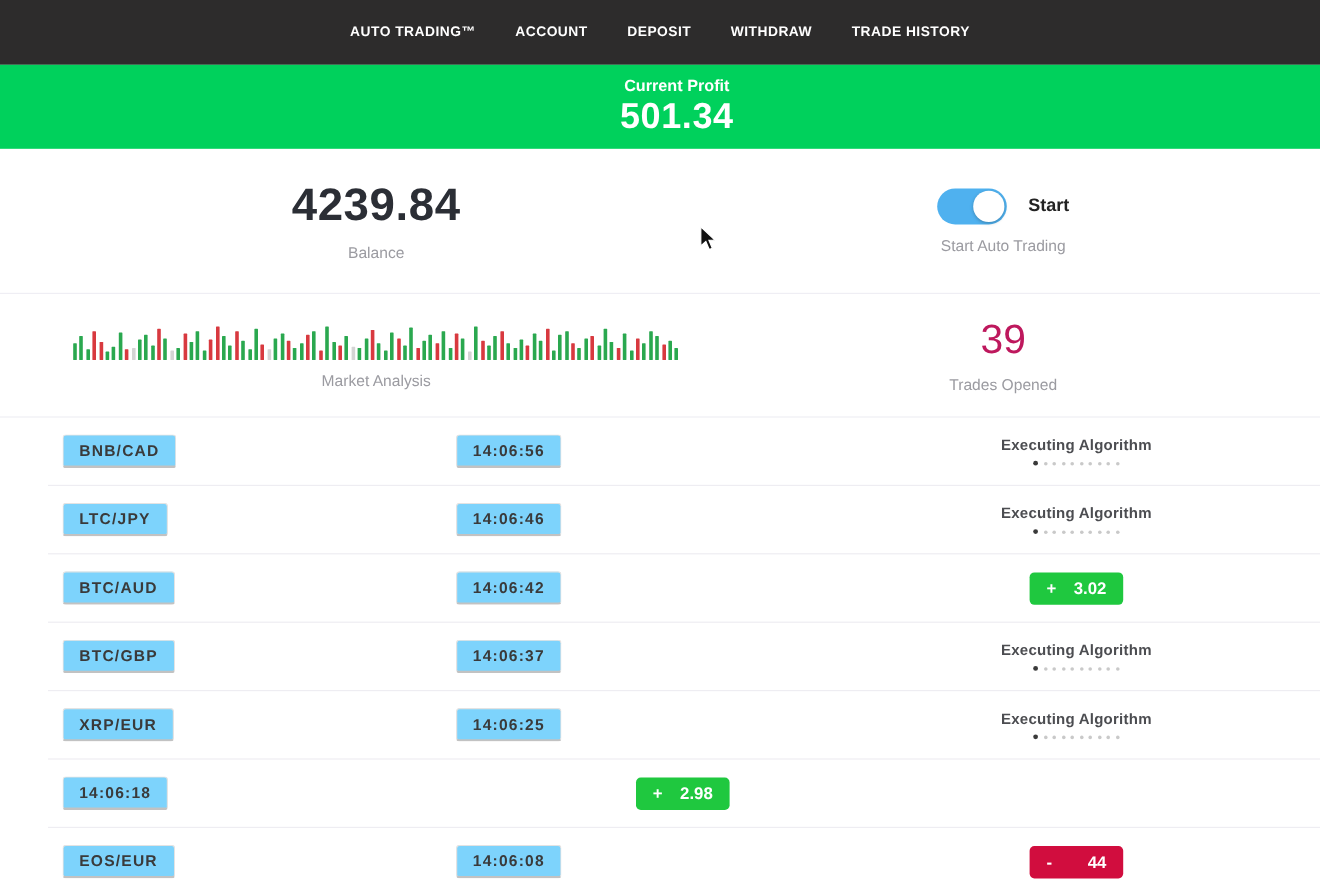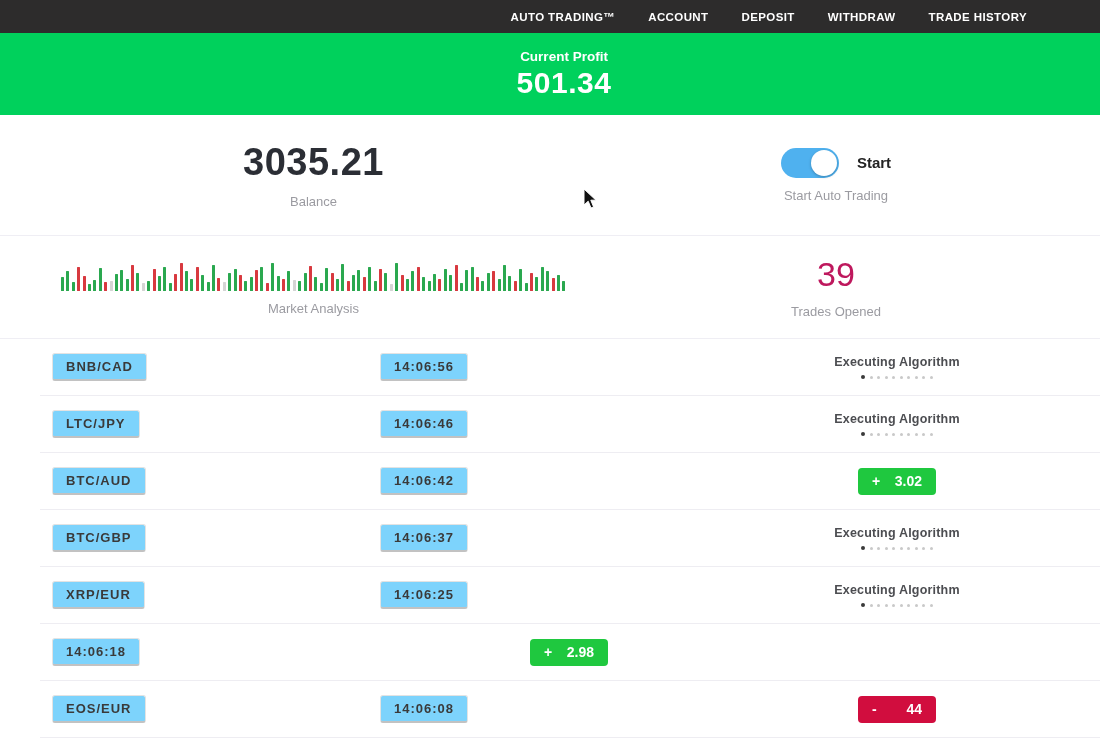--- a/index.html
+++ b/index.html
@@ -1,26 +1,26 @@
 <!DOCTYPE html>
 <html><head>
 <meta charset="utf-8">
 <style>
   * { margin:0; padding:0; box-sizing:border-box; }
   html,body { width:1100px; height:742px; overflow:hidden; }
   body { font-family:"Liberation Sans", sans-serif; background:#ffffff; position:relative; }
 
   
-  .nav { height:33px; background:#2d2c2c; display:flex; align-items:center;
-         justify-content:flex-end; padding-right:73px; gap:33px; }
+  .nav { height:54px; background:#2d2c2c; display:flex; align-items:center;
+         justify-content:center; gap:33px; }
   .nav-item { color:#ffffff; font-size:11.5px; font-weight:bold; letter-spacing:.4px;
               cursor:pointer; white-space:nowrap; }
 
   
-  .banner { height:82px; background:#00d15c; color:#ffffff; display:flex;
+  .banner { height:70px; background:#00d15c; color:#ffffff; display:flex;
             flex-direction:column; align-items:center; justify-content:center;padding-left:28px; }
   .banner-label { font-size:13.5px; font-weight:600; margin-bottom:2px; }
   .banner-value { font-size:30px; font-weight:bold; letter-spacing:.5px; }
 
   
   .stats-row { display:flex; border-bottom:1px solid #efeef4; }
   .col-left { width:57%; display:flex; flex-direction:column; align-items:center; justify-content:center; }
   .col-right { width:43%; display:flex; flex-direction:column; align-items:center; justify-content:center; padding-right:55px; }
   .balance-section { height:121px; }
   .balance-value { font-size:38px; font-weight:bold; color:#2b2e35; letter-spacing:.5px; }
@@ -73,21 +73,21 @@
     <div class="nav-item">TRADE HISTORY</div>
   </div>
 
 <div class="banner">
   <div class="banner-label">Current Profit</div>
   <div class="banner-value">501.34</div>
 </div>
 
 <div class="stats-row balance-section">
   <div class="col-left">
-    <div class="balance-value">3035.21</div>
+    <div class="balance-value">4239.84</div>
     <div class="stat-label">Balance</div>
   </div>
   <div class="col-right">
     <div class="toggle-wrap">
       <div class="toggle">
         <div class="toggle-knob"></div>
       </div>
       <div class="toggle-label">Start</div>
     </div>
     <div class="stat-label">Start Auto Trading</div>

